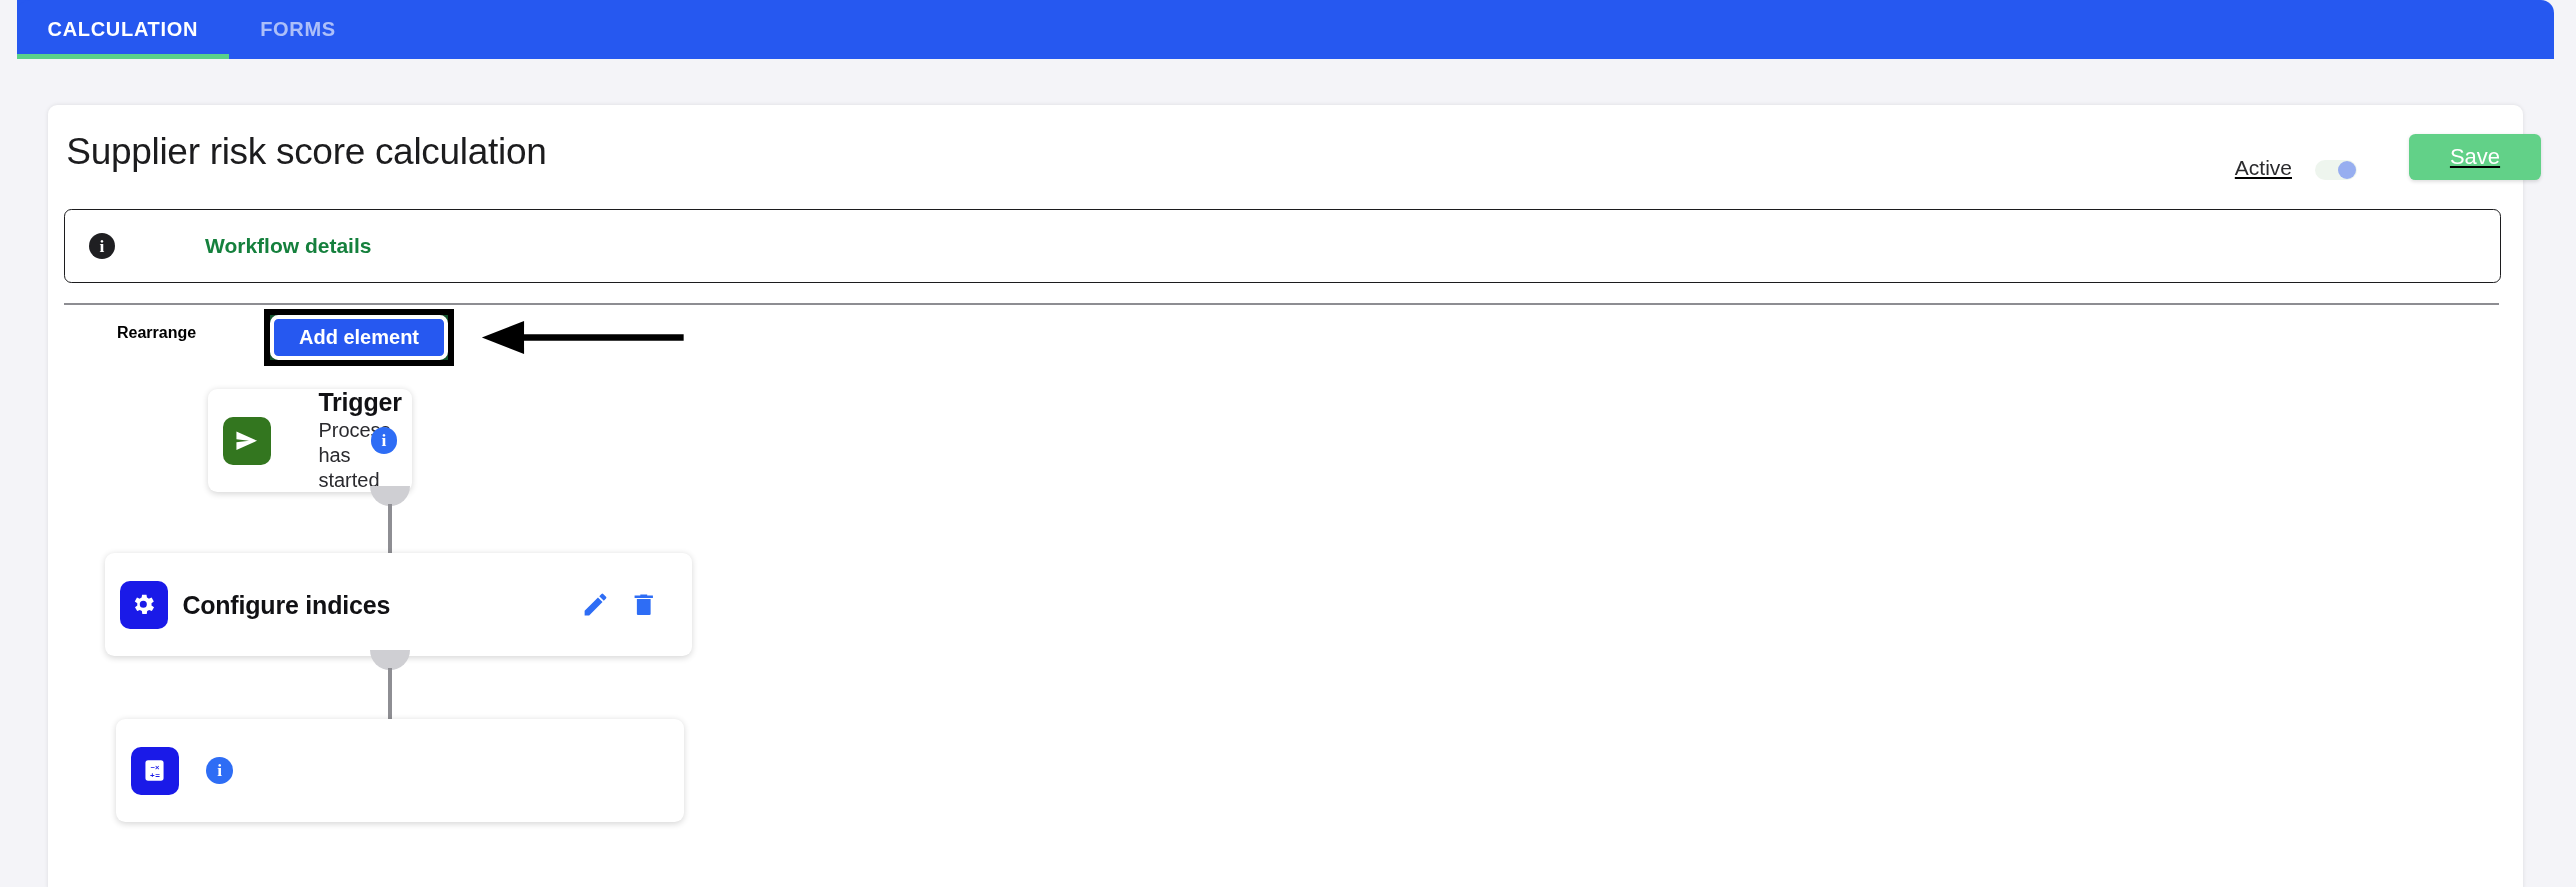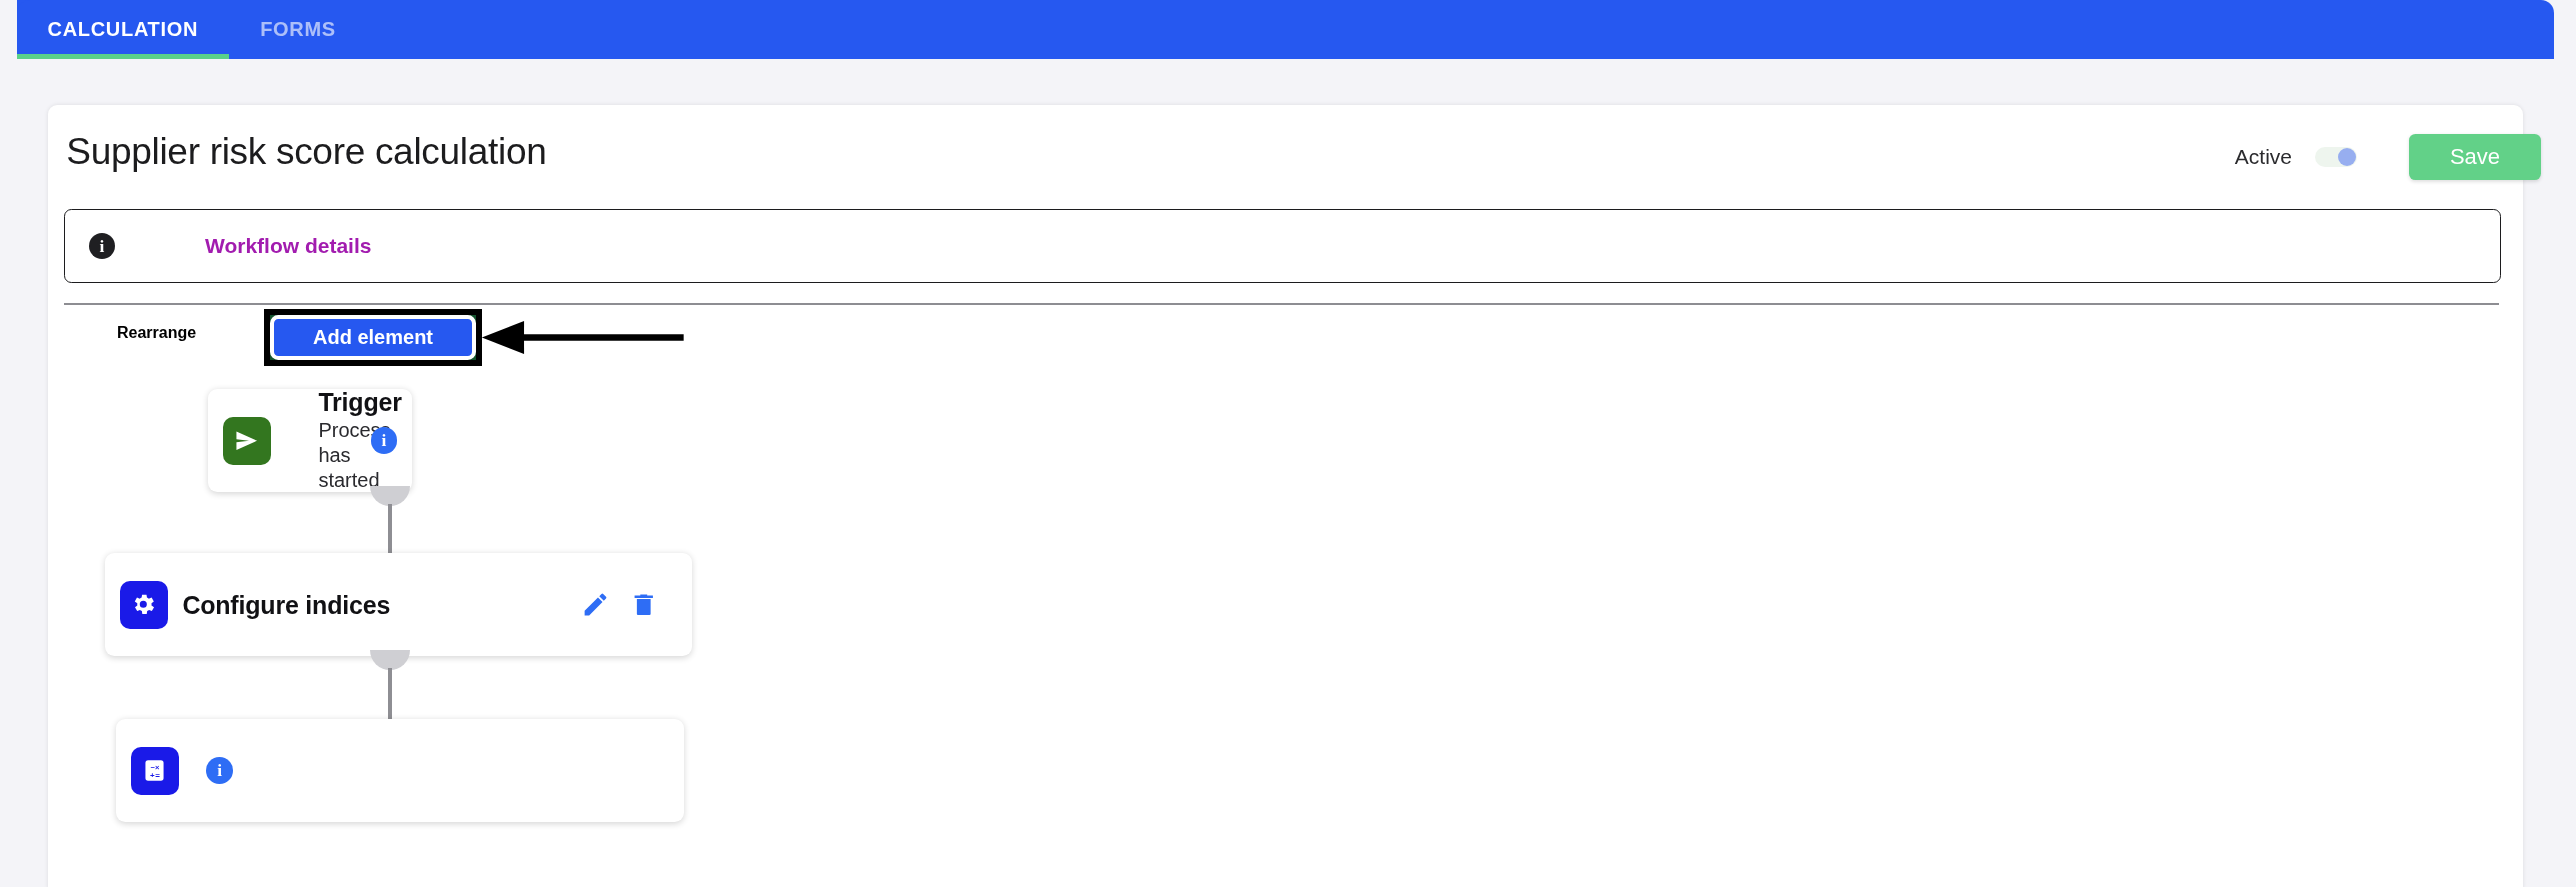--- a/index.html
+++ b/index.html
@@ -79,22 +79,23 @@
     color: #1c1c1e;
     letter-spacing: -0.3px;
   }
 
   
   #header-actions {
     position: absolute;
     right: 35px;
     top: 134px;
     display: flex;
-    align-items: center;
+    align-items: flex-end;
     gap: 23px;
+    text-decoration: underline;
   }
   #active-label {
     font-size: 21px;
     color: #2b2b2e;
   }
   #active-toggle {
     width: 42px;
     height: 20px;
     border-radius: 10px;
     background: #eef5ee;
@@ -154,21 +155,21 @@
     font-family: "Liberation Serif", serif;
     display: flex;
     align-items: center;
     justify-content: center;
     flex: none;
   }
   #wd-label {
     margin-left: 90px;
     font-size: 21px;
     font-weight: bold;
-    color: #a21caf;
+    color: #15803d;
   }
 
   
   #divider {
     position: absolute;
     left: 64px;
     top: 303px;
     width: 2435px;
     height: 1.8px;
     background: #8d8d92;
@@ -181,21 +182,21 @@
     top: 324px;
     font-size: 16px;
     font-weight: bold;
     color: #000000;
     cursor: pointer;
   }
   #add-element-highlight {
     position: absolute;
     left: 264px;
     top: 309px;
-    width: 218px;
+    width: 190px;
     height: 57px;
     border: 6.4px solid #000000;
     background: #14532d;
     box-sizing: border-box;
   }
   #add-element-button {
     position: absolute;
     left: 0; top: 0;
     width: 100%;
     height: 100%;

